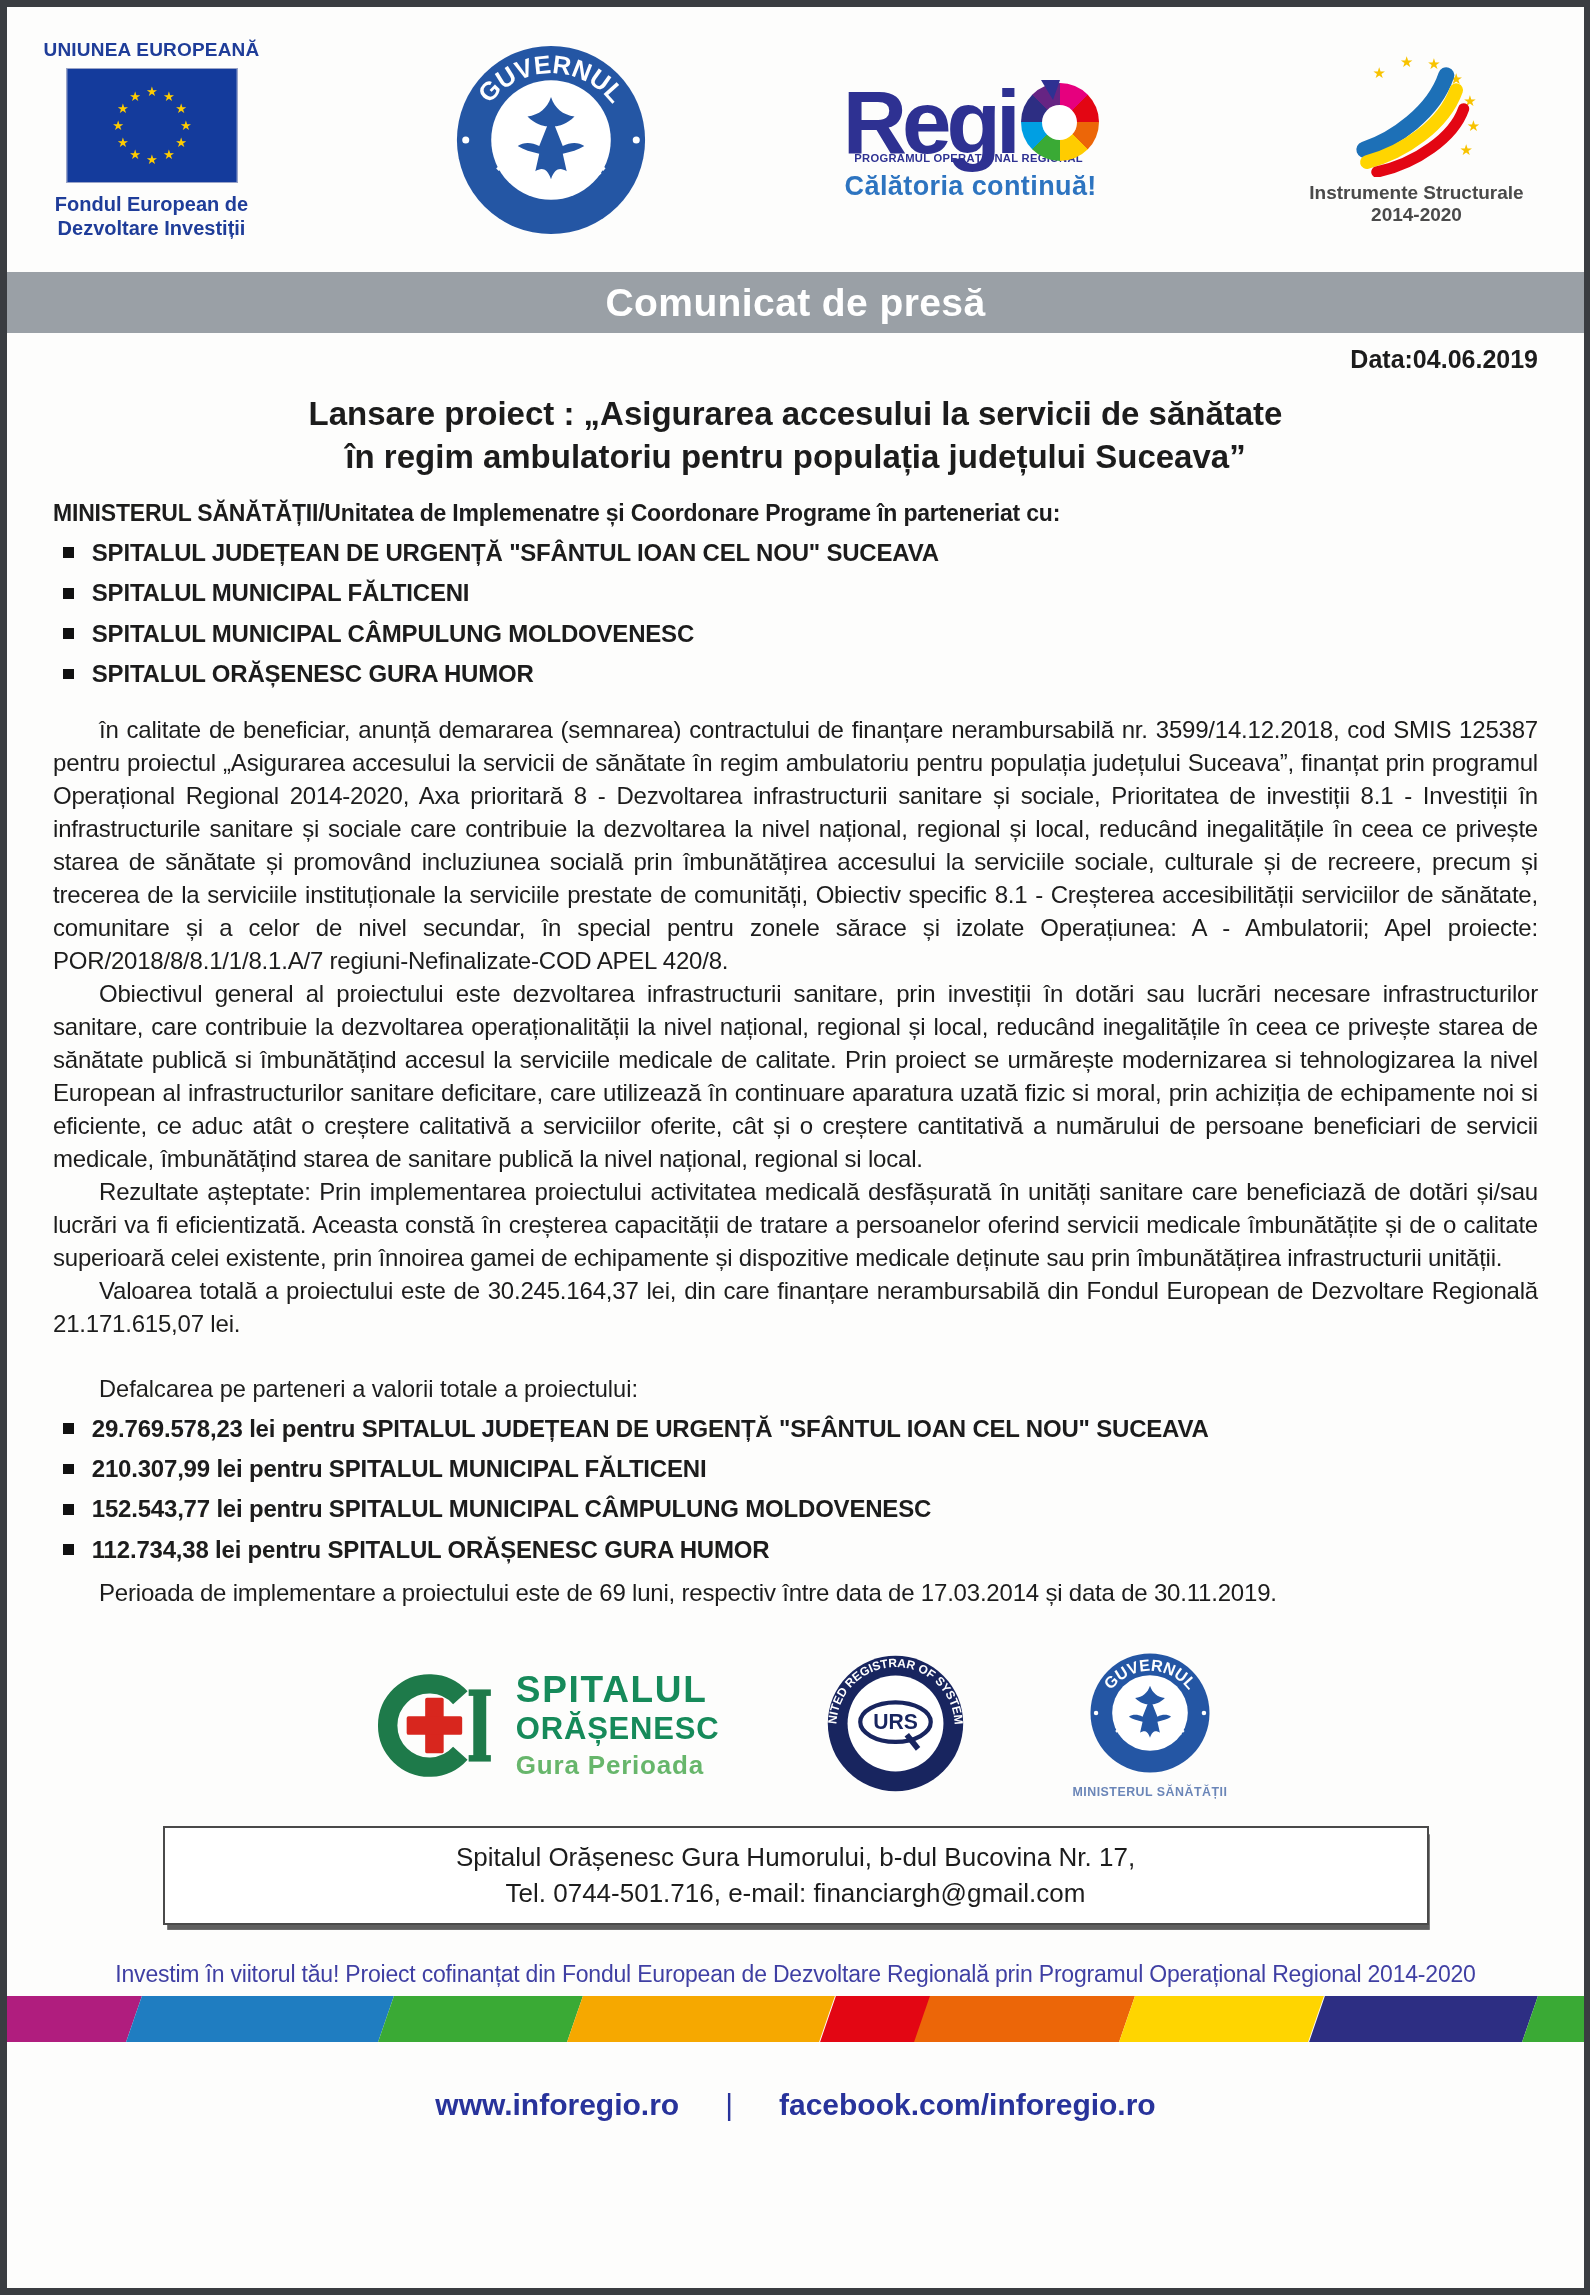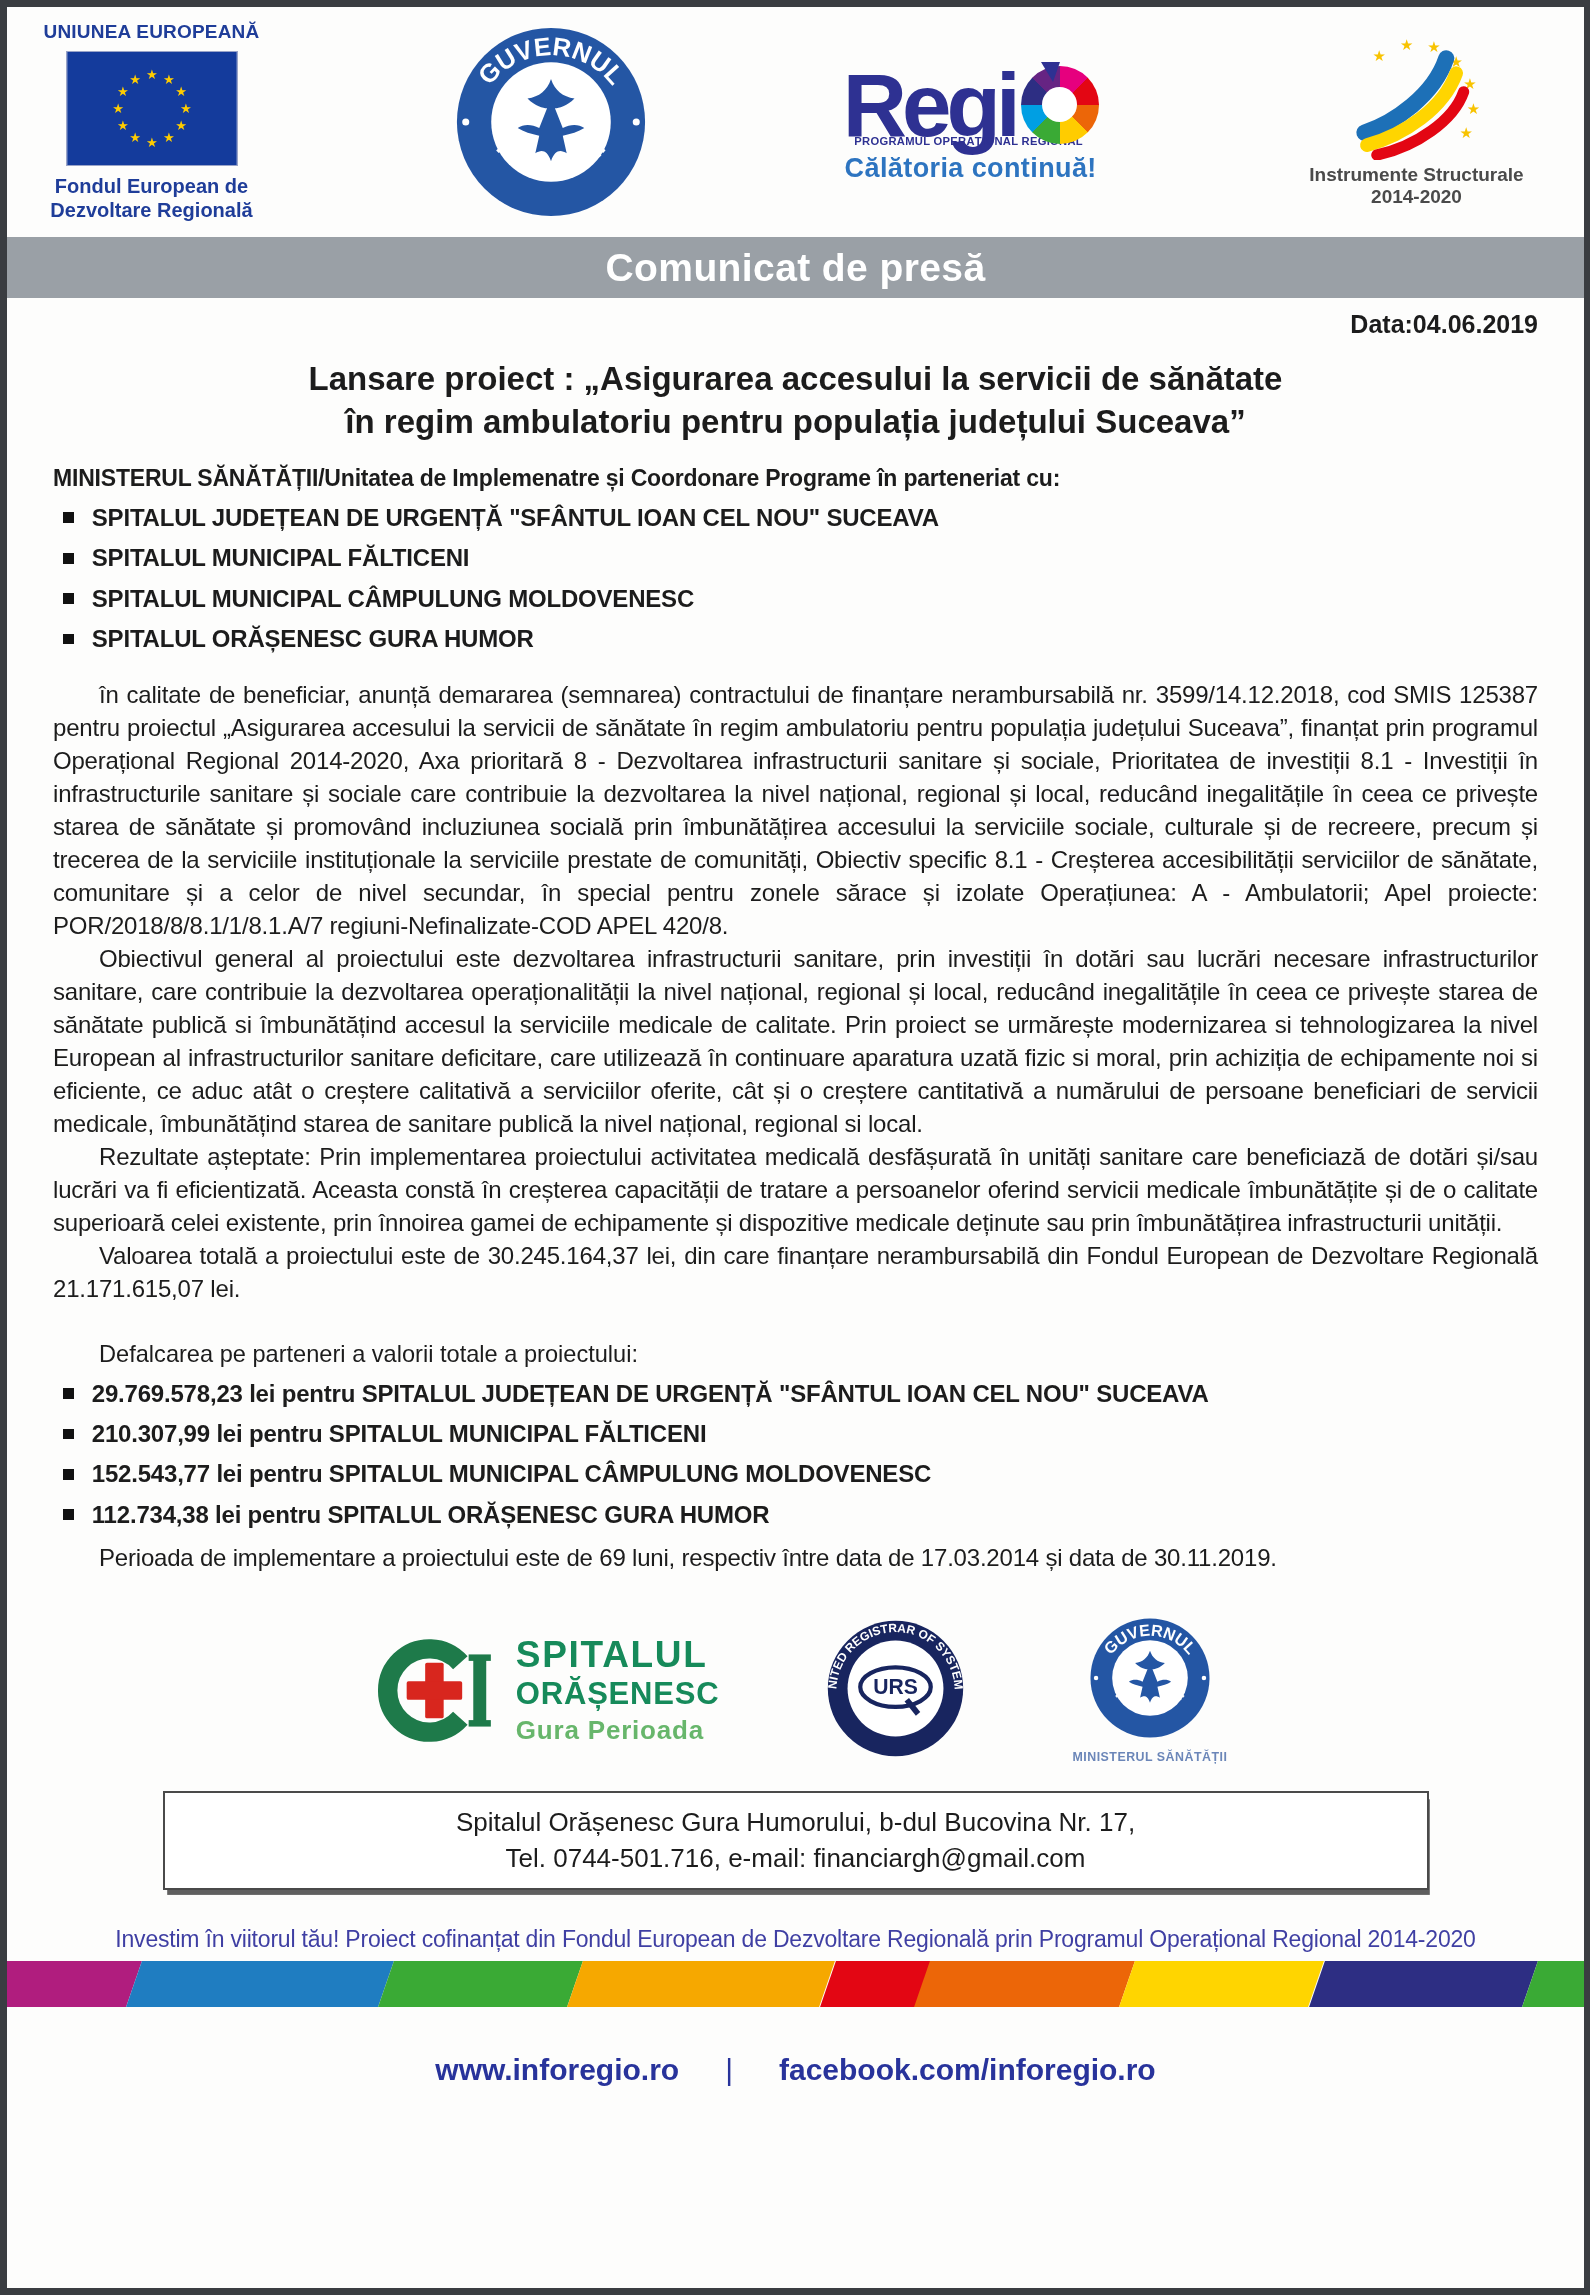--- a/index.html
+++ b/index.html
@@ -9,21 +9,21 @@
     --spital_green:#168a5a; --spital_light_green:#67b66b; --cross_red:#d8261e;
     --urs_navy:#18255f; --investim_indigo:#3f3fa3; --links_navy:#28339b;
   }
   html,body{margin:0;padding:0;background:#fff;}
   .page{
     width:1591px;height:2295px;box-sizing:border-box;border:7.5px solid var(--page_border);
     background:#fdfdfc;font-family:"Liberation Sans",sans-serif;color:var(--text_black);
     overflow:hidden;position:relative;
   }
   
-  .hdr{height:230px;display:flex;align-items:center;justify-content:space-between;padding:0 43px 0 36px;}
+  .hdr{height:265px;display:flex;align-items:center;justify-content:space-between;padding:0 43px 0 36px;}
   .eu-block{width:217px;text-align:center;flex:none;}
   .eu-top{color:var(--eu_blue);font-weight:700;font-size:19px;letter-spacing:0.2px;margin-bottom:7.5px;white-space:nowrap;}
   .eu-flag{display:block;margin:0 auto;border:0.8px solid #9aa4c8;}
   .eu-bottom{color:var(--eu_blue);font-weight:600;font-size:20px;line-height:1.22;margin-top:8.3px;width:207px;display:inline-block;}
   .seal svg{display:block;}
   .seal-lg svg{width:196px;height:196px;}
   .regio-block{text-align:center;flex:none;margin-top:5px;}
   .regio-row{display:flex;align-items:center;justify-content:center;}
   .regio-word{font-size:89px;font-weight:800;color:var(--regio_navy);letter-spacing:-5px;line-height:.9;}
   .regio-wheel{width:78px;height:78px;border-radius:50%;margin-left:5px;position:relative;flex:none;
@@ -97,21 +97,21 @@
             <text x="121" y="83">★</text>
             <text x="108" y="96">★</text>
           <text x="90" y="101">★</text>
             <text x="72" y="96">★</text>
             <text x="59" y="83">★</text>
           <text x="54" y="65">★</text>
             <text x="59" y="47">★</text>
             <text x="72" y="34">★</text>
         </g>
       </svg>
-      <div class="eu-bottom">Fondul European de Dezvoltare Regională</div>
+      <div class="eu-bottom">Fondul European de Dezvoltare Investiții</div>
     </div>
 
     <div class="seal seal-lg">
       <svg viewBox="0 0 100 100">
         <circle cx="50" cy="50" r="48" fill="#2456a4"></circle>
         <circle cx="50" cy="50" r="30.5" fill="#fff"></circle>
         <defs>
           <path id="g1t" d="M 11,55 A 39,39 0 0 1 89,55"></path>
           <path id="g1b" d="M 15,50 A 36,36 0 0 0 85,50"></path>
         </defs>

